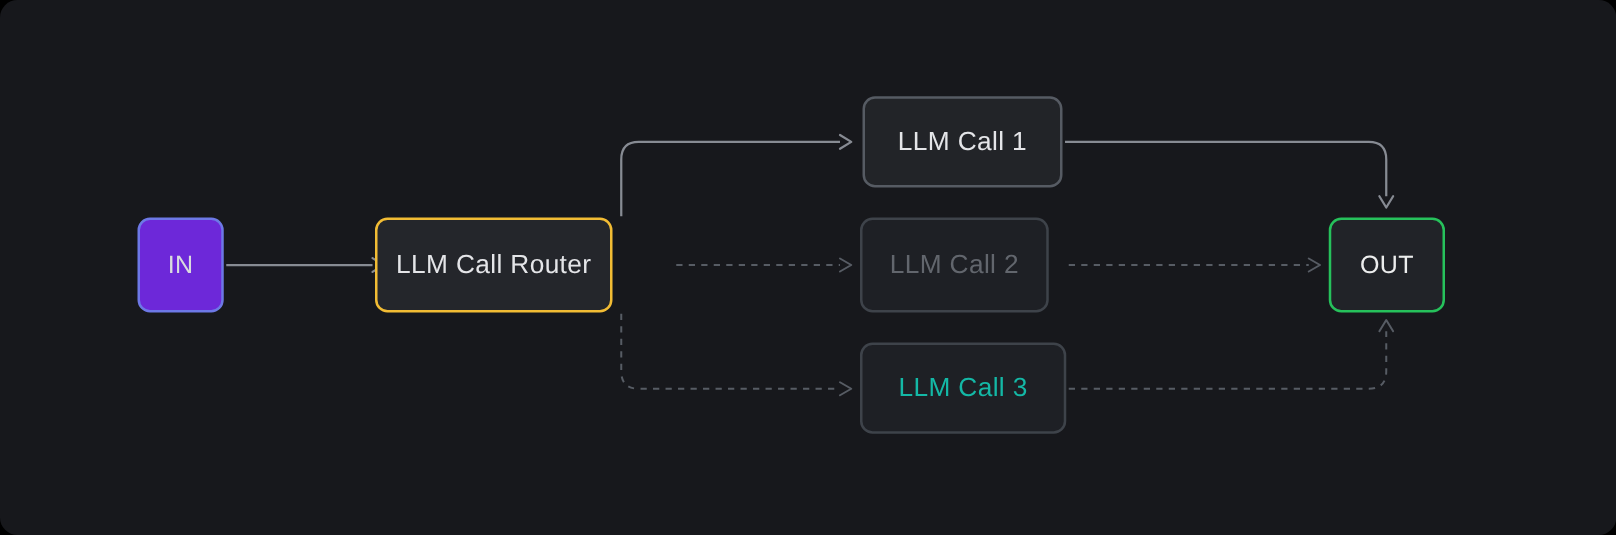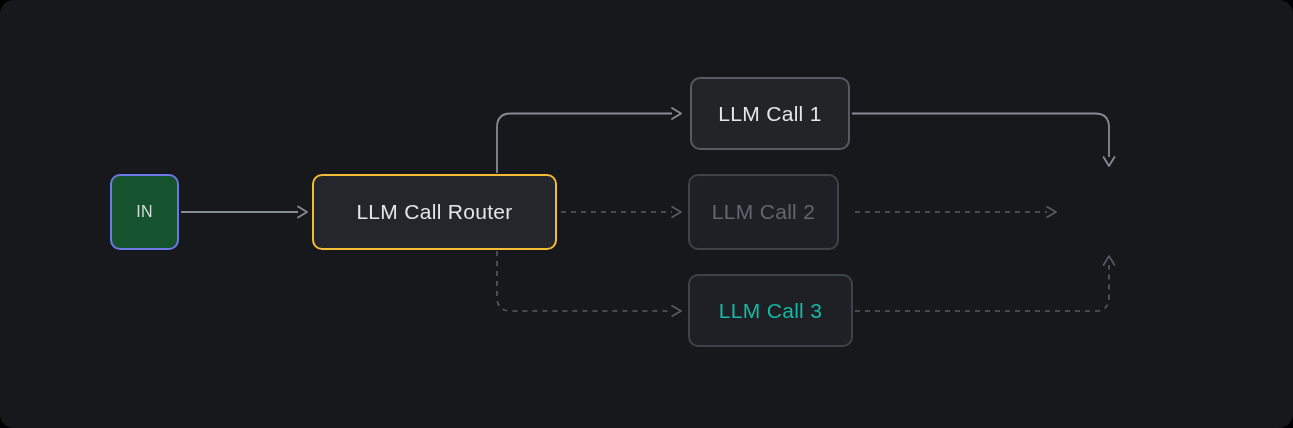--- a/index.html
+++ b/index.html
@@ -40,24 +40,24 @@
     border: 2px solid #565b63;
     background: #222428;
     color: #e4e5e8;
     font-size: 21px;
     font-weight: 500;
     letter-spacing: 0.3px;
     white-space: nowrap;
   }
   .node-in {
     left: 110px; top: 174px; width: 69px; height: 76px;
-    border-color: #6d78e6; background: #14532d; color: #d9dbde; font-size: 16px;
+    border-color: #6d78e6; background: #6d28d9; color: #d9dbde; font-size: 20px;
   }
   .node-router {
-    left: 312px; top: 174px; width: 245px; height: 76px;
+    left: 300px; top: 174px; width: 190px; height: 76px;
     border-color: #f2bc34; background: #24262b; color: #e4e5e8;
   }
   .node-call1 {
     left: 690px; top: 77px; width: 160px; height: 73px;
     border-color: #565b63; background: #222428; color: #e4e5e8;
   }
   .node-call2 {
     left: 688px; top: 174px; width: 151px; height: 76px;
     border-color: #3e434a; background: #1e2025; color: #62666d;
   }
@@ -127,15 +127,18 @@
     </div>
 
     <div class="node node-call2">
       <span>LLM Call 2</span>
     </div>
 
     <div class="node node-call3">
       <span>LLM Call 3</span>
     </div>
 
+    <div class="node node-out">
+      <span>OUT</span>
+    </div>
 
   </div>
 </div>
 
 </body></html>

